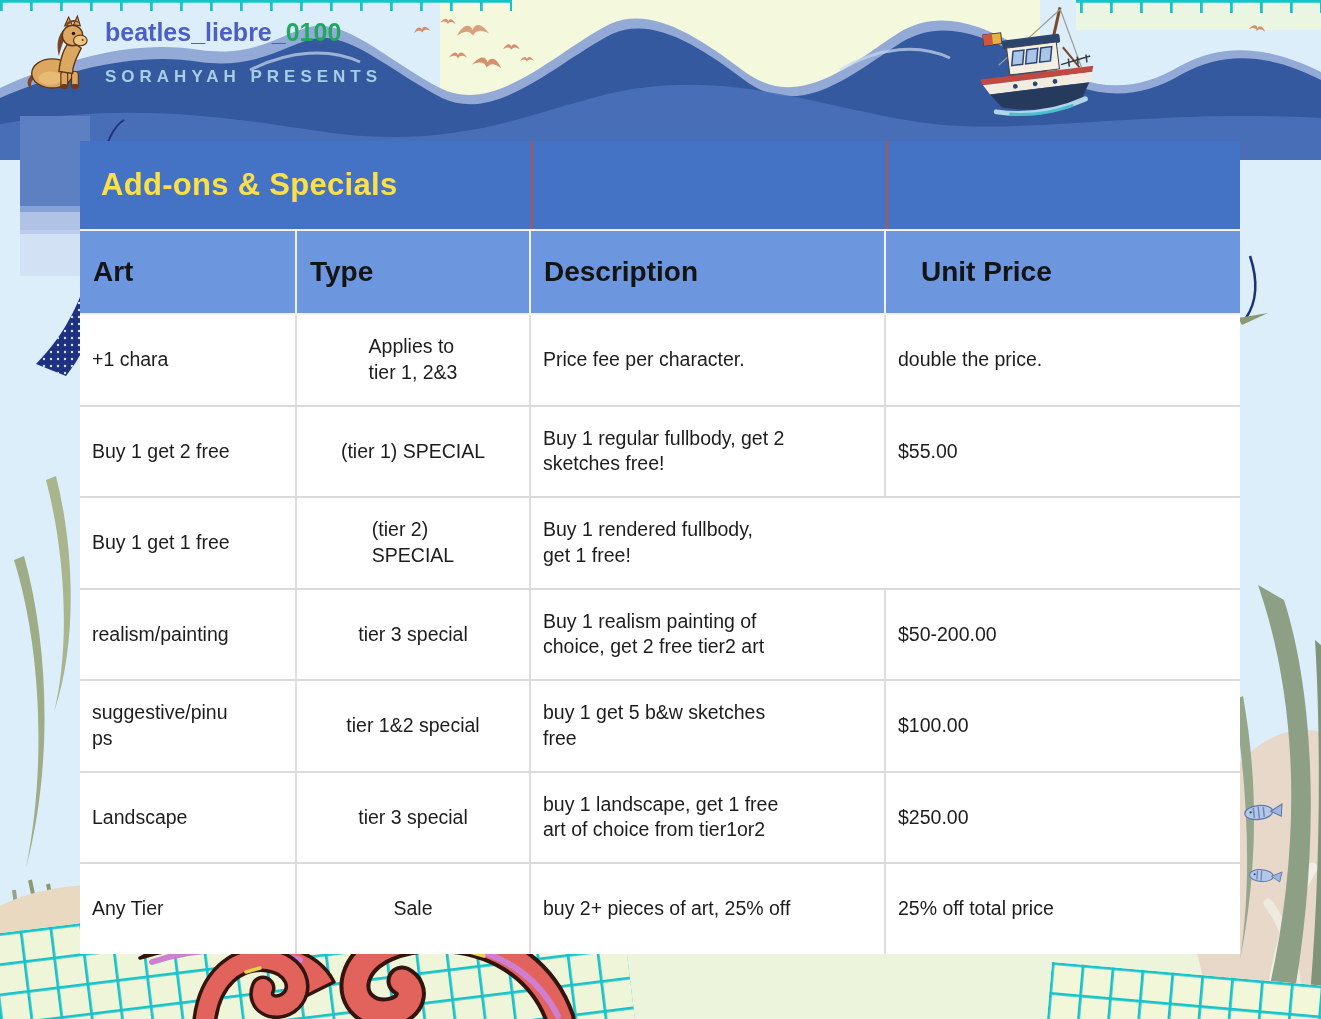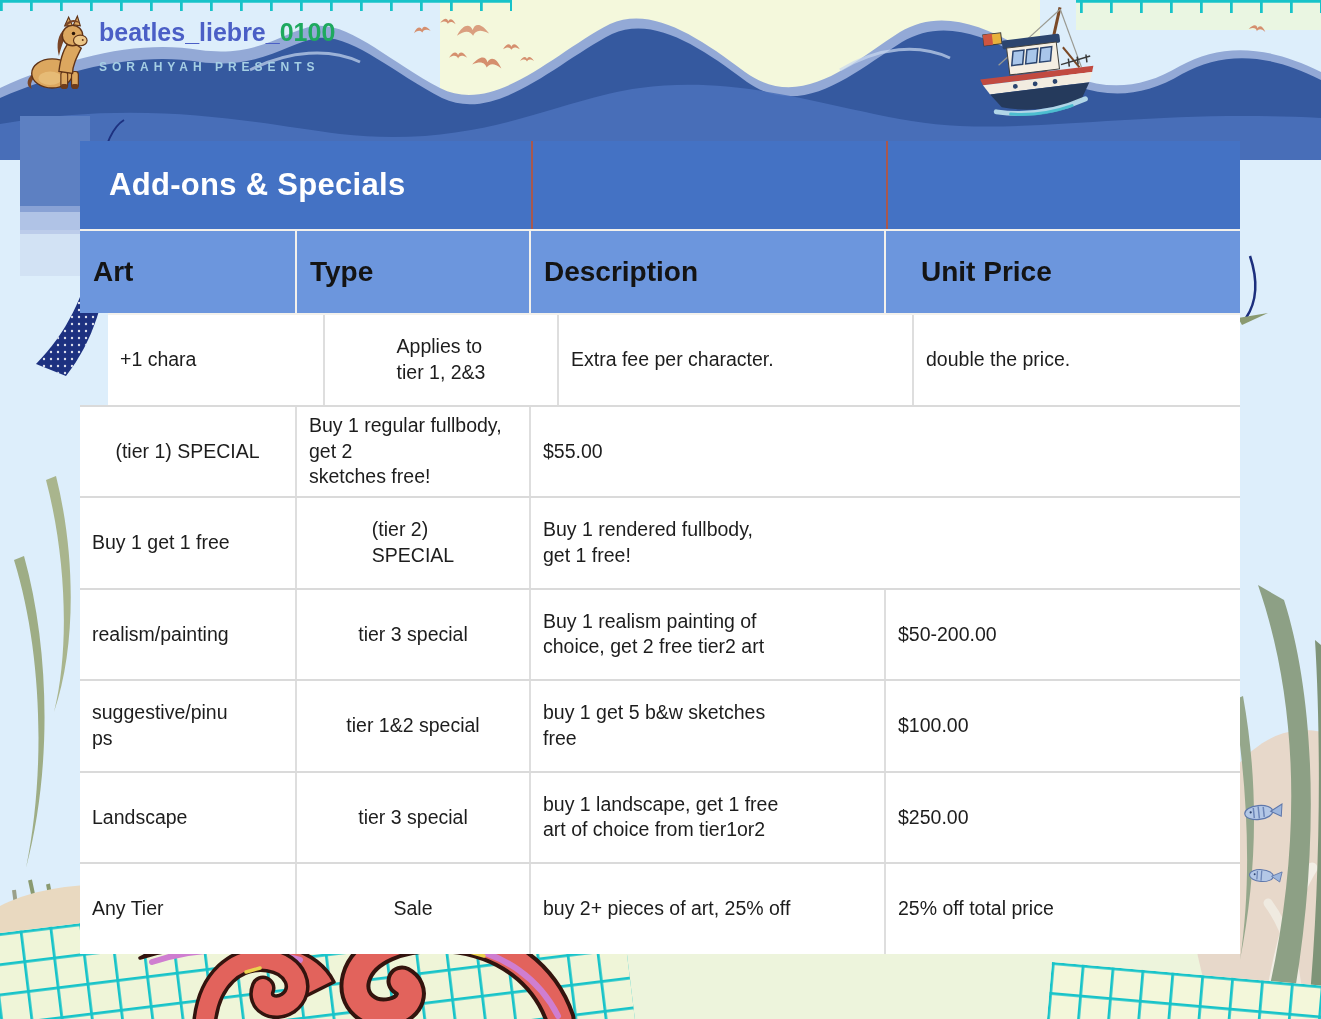--- a/index.html
+++ b/index.html
@@ -4,40 +4,40 @@
 <style>
   html,body{margin:0;padding:0;background:#b9cfdd;}
   .canvas{
     position:relative; width:1321px; height:1019px; overflow:hidden;
     background:#ddeefb;
     font-family:"Liberation Sans", sans-serif;
   }
   svg.bg{position:absolute;left:0;top:0;z-index:1;}
 
   
-  .brand{position:absolute;left:22px;top:13px;z-index:3;display:flex;gap:9px;align-items:flex-start;}
+  .brand{position:absolute;left:22px;top:13px;z-index:3;display:flex;gap:15px;align-items:flex-start;}
   .brand-text{padding-top:6px;}
   .brand-name{font-size:25px;font-weight:bold;color:#4b5fc6;line-height:1.1;}
   .brand-name .suffix{color:#1ea95e;}
-  .brand-sub{font-size:12px;font-weight:bold;letter-spacing:5px;color:#a5cfe4;margin-top:13px;}
+  .brand-sub{font-size:17px;font-weight:bold;letter-spacing:5px;color:#a5cfe4;margin-top:20px;}
 
   
   .price-table{position:absolute;left:80px;top:141px;width:1160px;z-index:2;}
   .title-row{position:relative;height:88px;background:#4472c4;display:flex;align-items:center;
     padding-left:13px;box-sizing:border-box;}
-  .title-row h1{margin:16px;color:#ffffff;font-size:31px;font-weight:bold;letter-spacing:.3px;}
+  .title-row h1{margin:8px;color:#fde047;font-size:31px;font-weight:bold;letter-spacing:.3px;}
   .vline{position:absolute;top:0;width:2px;height:100%;background:#a8584e;}
   .v1{left:451px;} .v2{left:806px;}
   .grid4{display:grid;grid-template-columns:217px 234px 355px 354px;}
   .header-row{height:82px;background:#6c96dd;border-top:2px solid #f3f1ec;}
   .header-cell{display:flex;align-items:center;padding-left:13px;font-weight:bold;font-size:28px;
     color:#141414;border-right:2px solid #f3f1ec;box-sizing:border-box;}
   .header-cell:last-child{border-right:none;margin-left:22px;}
   .row{height:89.5px;background:#ffffff;border-top:2px solid #dadada;}
-  .row.first{border-top:2px solid #f3f1ec;margin-left:28px;}
+  .row.first{border-top:2px solid #f3f1ec;}
   .cell{display:flex;align-items:center;padding:6px 12px;font-size:19.5px;color:#1d1d1d;
     border-right:2px solid #dedede;box-sizing:border-box;white-space:pre-line;line-height:1.3;}
   .cell:last-child{border-right:none;}
   .cell.type{justify-content:center;text-align:left;}
 </style>
 </head>
 <body>
 
 <div class="canvas">
 
@@ -212,24 +212,25 @@
       <div class="header-cell">Art</div>
       <div class="header-cell">Type</div>
       <div class="header-cell">Description</div>
       <div class="header-cell">Unit Price</div>
     </div>
 
     <div class="row grid4 first">
       <div class="cell">+1 chara</div>
       <div class="cell type">Applies to
 tier 1, 2&amp;3</div>
-      <div class="cell">Extra fee per character.</div>
+      <div class="cell">Price fee per character.</div>
       <div class="cell">double the price.</div>
     </div>
     <div class="row grid4">
+      <div class="cell">Buy 1 get 2 free</div>
       <div class="cell type">(tier 1) SPECIAL</div>
       <div class="cell">Buy 1 regular fullbody, get 2
 sketches free!</div>
       <div class="cell">$55.00</div>
     </div>
     <div class="row grid4">
       <div class="cell">Buy 1 get 1 free</div>
       <div class="cell type">(tier 2)
 SPECIAL</div>
       <div class="cell">Buy 1 rendered fullbody,

